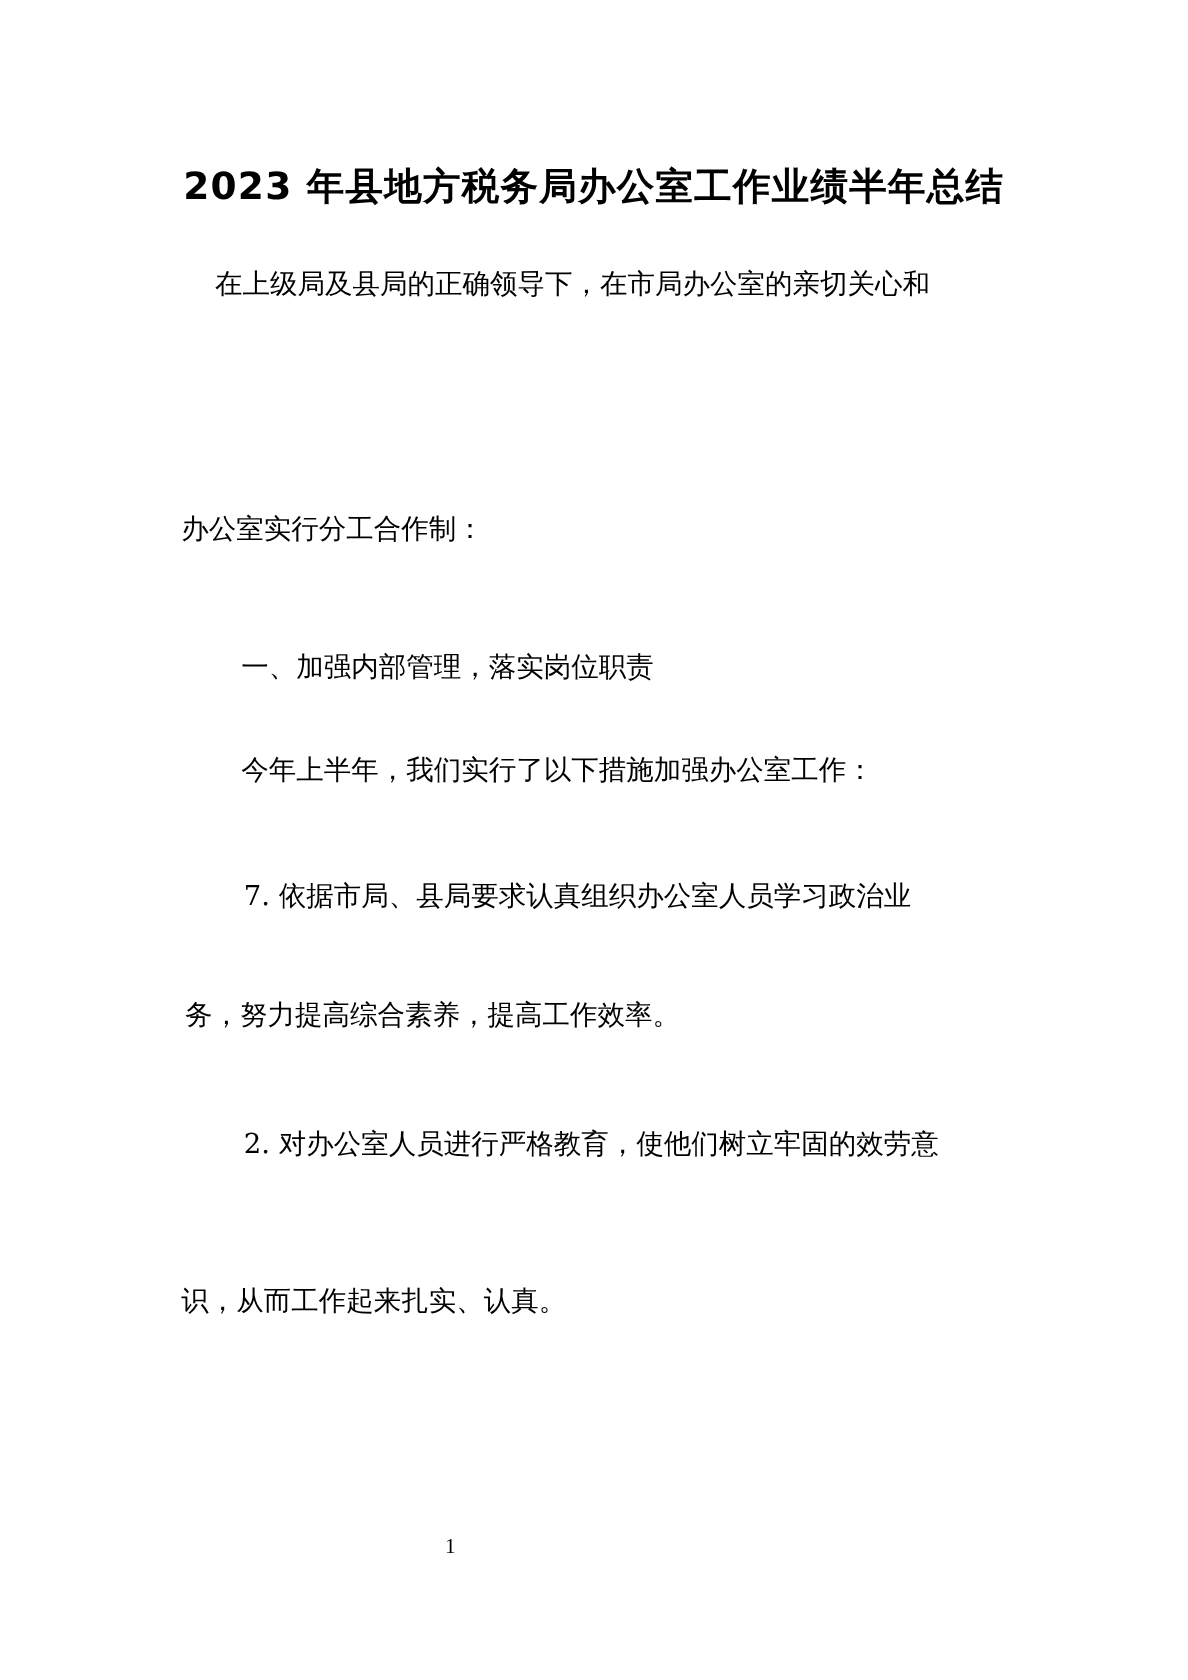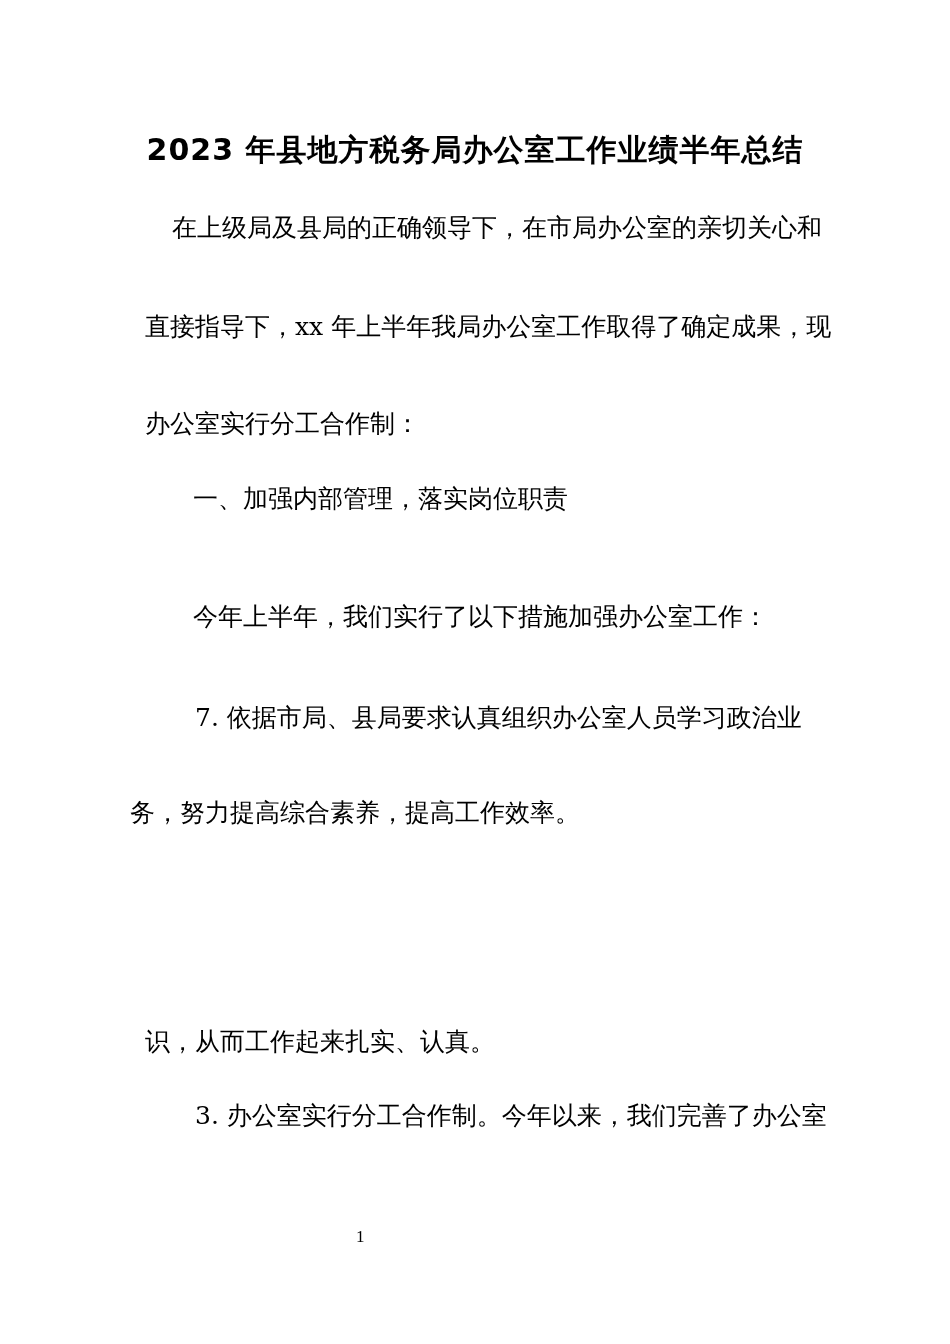--- a/index.html
+++ b/index.html
@@ -26,56 +26,55 @@
     font-family: "DejaVu Sans", "Liberation Sans", sans-serif;
     font-weight: 700;
     font-size: 30px;
     line-height: 36px;
     letter-spacing: 1px;
     color: #000000;
     white-space: nowrap;
   }
   .line {
     position: absolute;
-    font-size: 25px;
+    font-size: 22px;
     line-height: 32px;
     letter-spacing: 0px;
     white-space: nowrap;
     color: #000000;
   }
   .l0 { top: 212px; left: 172px; }
   .l1 { top: 311px; left: 145px; }
   .l2 { top: 408px; left: 145px; }
-  .l3 { top: 483px; left: 193px; text-align: center; }
+  .l3 { top: 519px; left: 193px; text-align: center; }
   .l4 { top: 601px; left: 193px; text-align: center; }
   .l5 { top: 702px; left: 195px; }
-  .l6 { top: 797px; left: 130px; text-align: right; }
+  .l6 { top: 797px; left: 148px; text-align: right; }
   .l7 { top: 900px; left: 195px; }
   .l8 { top: 1026px; left: 145px; }
   .l9 { top: 1100px; left: 195px; }
   .footer-pagenum {
     position: absolute;
     top: 1227px;
     left: 356px;
     font-size: 17px;
     line-height: 20px;
     font-family: "Liberation Serif", "DejaVu Serif", serif;
     color: #000000;
   }
 </style>
 </head>
 <body>
 
 <div class="page">
   <h1 class="doc-title">2023 年县地方税务局办公室工作业绩半年总结</h1>
 
   <div class="line l0">在上级局及县局的正确领导下，在市局办公室的亲切关心和</div>
-  <div class="line l1">直接指导下，xx 年上半年我局办公室工作取得了确定成果，现</div>
   <div class="line l2">办公室实行分工合作制：</div>
   <div class="line l3">一、加强内部管理，落实岗位职责</div>
   <div class="line l4">今年上半年，我们实行了以下措施加强办公室工作：</div>
   <div class="line l5">7. 依据市局、县局要求认真组织办公室人员学习政治业</div>
   <div class="line l6">务，努力提高综合素养，提高工作效率。</div>
+  <div class="line l7">2. 对办公室人员进行严格教育，使他们树立牢固的效劳意</div>
   <div class="line l8">识，从而工作起来扎实、认真。</div>
-  <div class="line l9">3. 办公室实行分工合作制。今年以来，我们完善了办公室</div>
 
   <div class="footer-pagenum">1</div>
 </div>
 
 </body></html>

